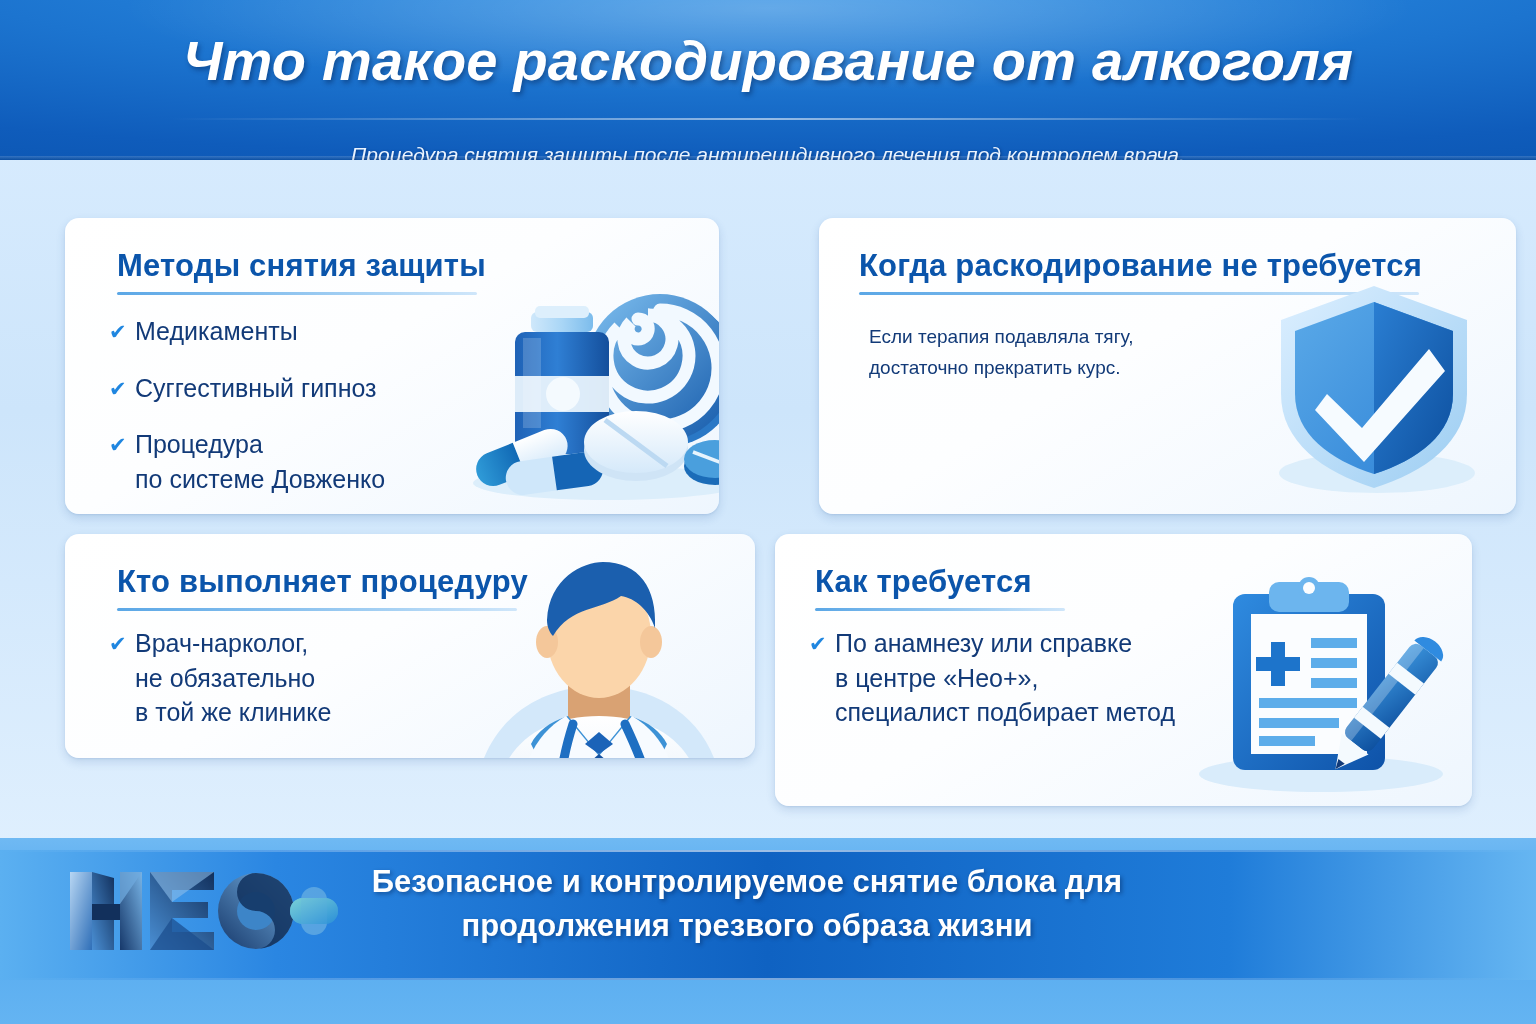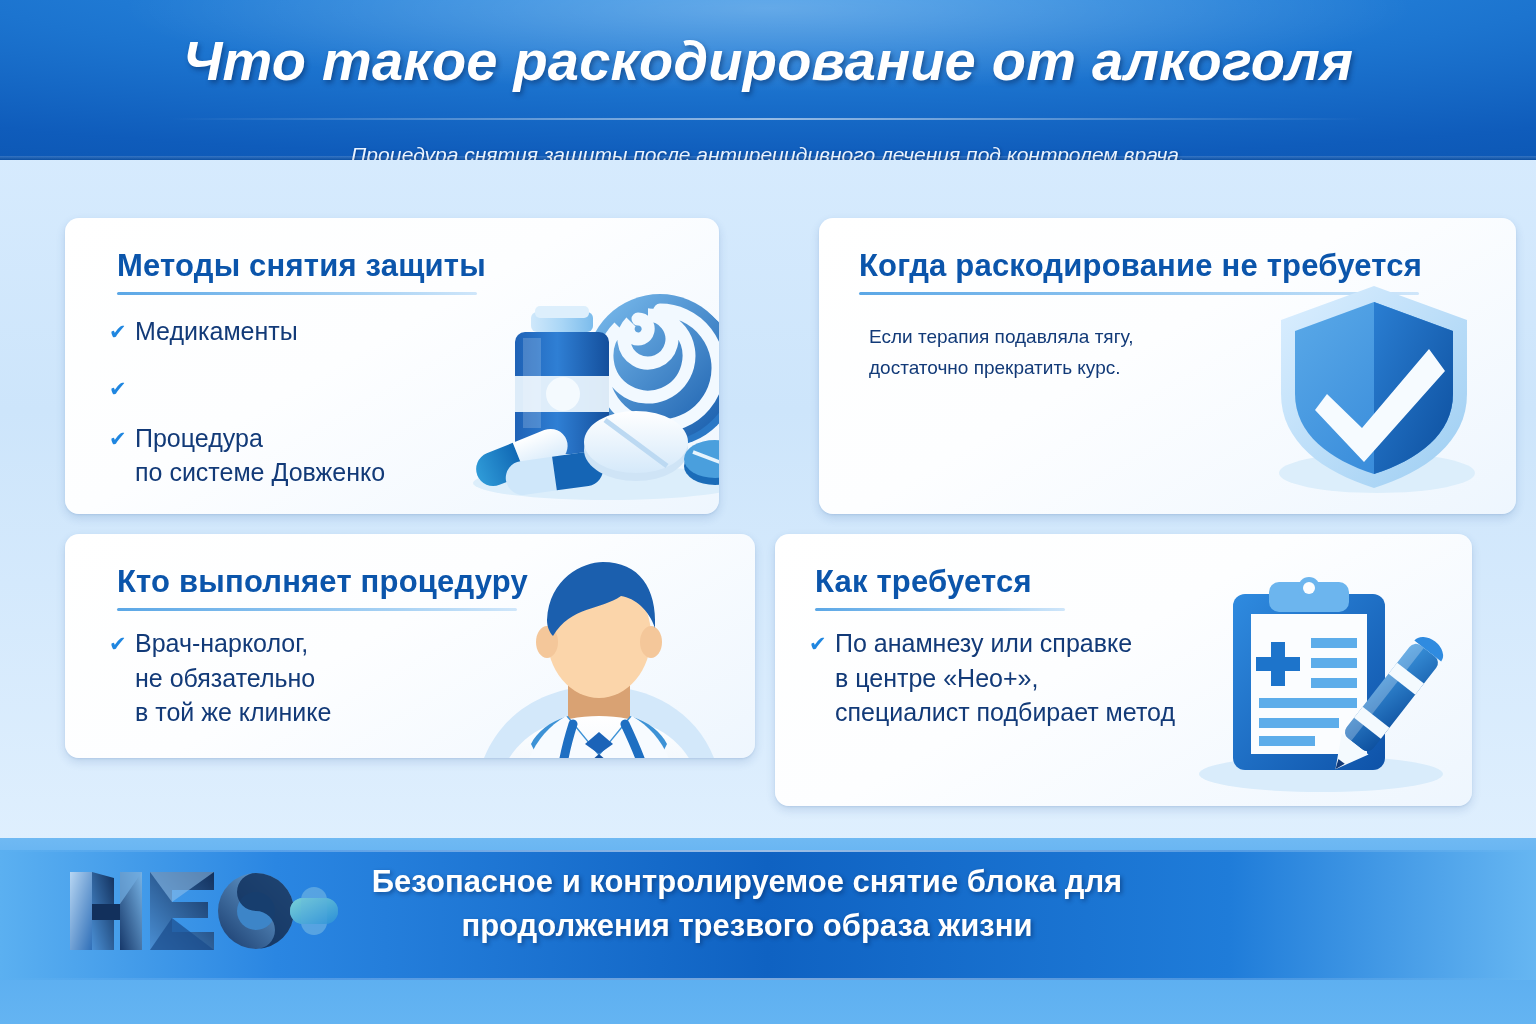--- a/index.html
+++ b/index.html
@@ -91,20 +91,21 @@
   <div class="card c1">
     <div class="card-title">Методы снятия защиты</div>
     <div class="title-rule"></div>
     <div class="bullets">
       <div class="bullet">
         <span class="chk">✔</span>
         <span class="btxt">Медикаменты</span>
       </div>
       <div class="bullet">
         <span class="chk">✔</span>
+        <span class="btxt">Суггестивный гипноз</span>
       </div>
       <div class="bullet">
         <span class="chk">✔</span>
         <span class="btxt">Процедура
 по системе Довженко</span>
       </div>
     </div>
 
     <svg class="art" style="left:388px;top:60px;" width="300" height="230" viewBox="0 0 300 230">
       <defs>

